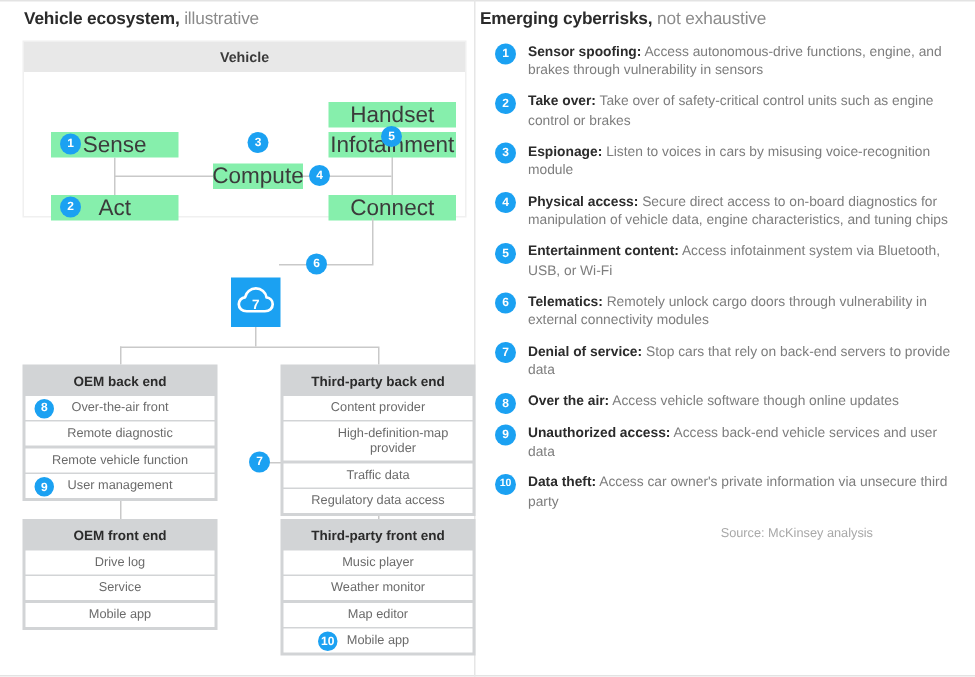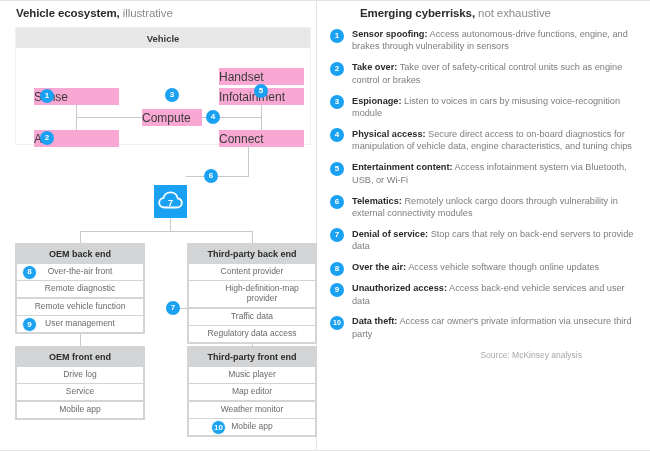--- a/index.html
+++ b/index.html
@@ -49,21 +49,21 @@
   }
   .heading .strong {
     font-weight: bold;
     color: #2b2b2b;
   }
   .heading .light {
     font-weight: normal;
     color: #8b8b8b;
   }
   #left-heading { left: 16px; top: 7px; }
-  #right-heading { left: 320px; top: 7px; margin-left: 40px; }
+  #right-heading { left: 320px; top: 7px; }
 
   
   #diagram {
     position: absolute;
     left: 0; top: 22px;
     width: 316px;
     height: 429px;
   }
 
   .vehicle-panel {
@@ -81,25 +81,26 @@
     background: #e8e8e8;
     font-size: 9.5px;
     font-weight: bold;
     color: #3b3b3b;
     display: flex;
     align-items: center;
     justify-content: center;
   }
   .vbox {
     position: absolute;
-    background: #f9a8d4;
-    font-size: 12px;
+    background: #86efac;
+    font-size: 15px;
     color: #3b3b3b;
     display: flex;
     align-items: center;
+    justify-content: center;
     box-sizing: border-box;
     height: 17px;
   }
   .connector {
     position: absolute;
     background: #c9c9c9;
   }
   .conn-h { height: 1px; }
   .conn-v { width: 1px; }
 
@@ -331,24 +332,24 @@
         <span>Mobile app</span>
       </div>
     </div>
 
     <div class="stack" style="left:187px; top:324px; width:130px;">
       <div class="stack-title">Third-party front end</div>
       <div class="stack-row">
         <span>Music player</span>
       </div>
       <div class="stack-row">
+        <span>Weather monitor</span>
+      </div>
+      <div class="stack-row">
         <span>Map editor</span>
-      </div>
-      <div class="stack-row">
-        <span>Weather monitor</span>
       </div>
       <div class="stack-row">
         <div class="badge ring" style="left:22px; top:1px;">10</div>
         <span>Mobile app</span>
       </div>
     </div>
 
   </div>
 
   <div id="risks">

